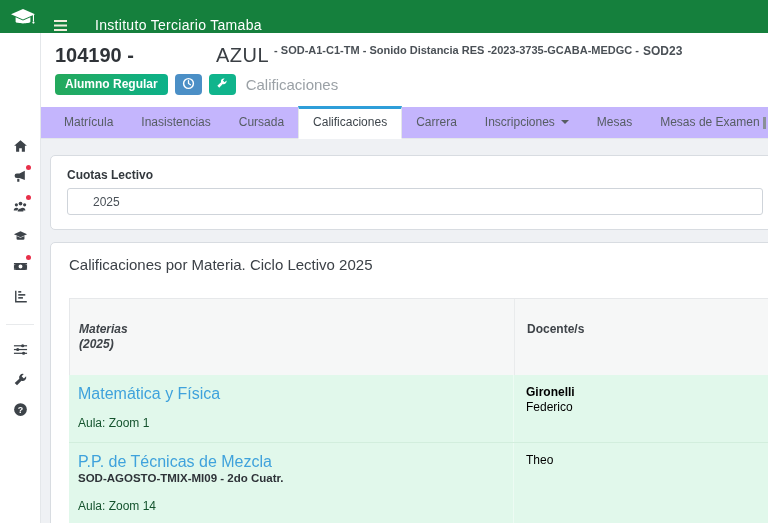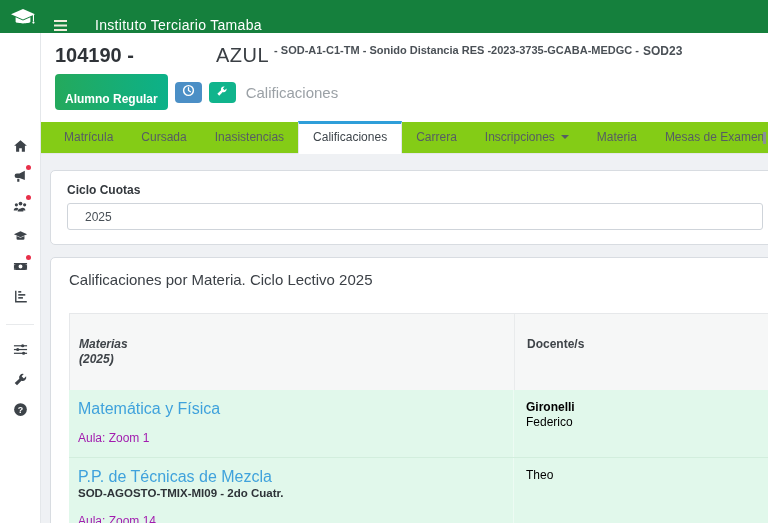--- a/index.html
+++ b/index.html
@@ -29,66 +29,66 @@
     flex-direction:column; }
 
   .student-header { background:#fff; padding:11px 0 12px 15px; }
   .sh-line1 { display:flex; align-items:flex-start; white-space:nowrap; }
   .sh-id { font-size:20px; font-weight:700; color:#2f3338; }
   .sh-name { font-size:20px; font-weight:300; color:#3a3f44; margin-left:82px; letter-spacing:.5px; }
   .sh-details { font-size:11px; font-weight:700; color:#4a5056; margin-left:5px; }
   .sh-suffix { font-size:12px; font-weight:600; color:#4a5056; margin-left:4px; }
   .sh-line2 { display:flex; align-items:center; margin-top:7px; }
   .badge-regular { background:linear-gradient(90deg,#24a95c,#0cb189); color:#fff; font-size:12px;
-    font-weight:700; padding:18px 10px 4px; border-radius:4px; }
+    font-weight:700; padding:3px 10px 4px; border-radius:4px; }
   .mini-btn { width:27px; height:21px; border:none; border-radius:4px; margin-left:7px;
     display:flex; align-items:center; justify-content:center; cursor:pointer; }
   .mini-btn.blue { background:#4b8fc6; }
   .mini-btn.teal { background:#10b48c; }
   .sh-section { color:#9ba1a6; font-size:15px; margin-left:10px; }
 
   
-  .tabs { background:#84cc16; display:flex; align-items:flex-end; padding-left:10px;
+  .tabs { background:#c4b5fd; display:flex; align-items:flex-end; padding-left:10px;
     border-bottom:1px solid #e4e7ea; height:32px; position:relative; }
   .tab { font-size:12px; color:#565d63; padding:8px 14px 9px; cursor:pointer; white-space:nowrap;
     display:flex; align-items:center; }
   .tab.active { background:#fff; border:1px solid #e4e7ea; border-top:3px solid #2f9ed9;
     border-bottom:1px solid #fff; margin-bottom:-1px; padding-top:6px; color:#3f464c; }
   .caret-down { width:0; height:0; border-left:4px solid transparent; border-right:4px solid transparent;
     border-top:4px solid #565d63; margin-left:6px; display:inline-block; }
   .tab-sliver { position:absolute; right:2px; bottom:9px; width:3px; height:12px; background:#8a9097; }
 
   
   .content { flex:1; background:#eff1f4; padding:16px 0 0 10px; overflow:hidden; }
   .card { background:#fff; border:1px solid #d8dce1; border-radius:5px; margin-right:-12px; }
   .card.filter-card { padding:12px 16px 14px; }
   .filter-label { font-size:12px; font-weight:700; color:#33383d; }
   .filter-input { margin-top:6px; height:27px; border:1px solid #cfd4da; border-radius:3px;
-    background:#fff; display:flex; align-items:center; padding-left:17px; font-size:12px;
+    background:#fff; display:flex; align-items:center; padding-left:25px; font-size:12px;
     color:#495057; cursor:pointer; }
 
   .card.grades-card { margin-top:12px; padding:13px 0 0 18px; height:300px; }
   .grades-title { font-size:15px; font-weight:400; color:#3c4147; }
 
   .gtable { margin-top:25px; }
   .grow { display:flex; }
   .gcol1 { width:444px; flex-shrink:0; }
   .gcol2 { flex:1; }
   .ghead { background:#f6f7f7; border-top:1px solid #e6e8ea; border-left:1px solid #e6e8ea; }
   .ghead .gcol1 { padding:23px 10px 23px 9px;font-style:italic; }
   .ghead .gcol2 { padding:23px 10px 23px 12px; border-left:1px solid #e9ebec; }
   .ghead-text { font-size:12px; font-weight:700; color:#3f4449; line-height:15px; }
   .gbody-row { background:#e1f8eb; }
   .gbody-row + .gbody-row { border-top:1px solid #d2eedd; }
   .gbody-row .gcol1 { padding:10px 10px 11px 9px; }
   .gbody-row .gcol2 { padding:10px 10px 11px 12px; border-left:1px solid #edfbf3; }
   .subject-link { font-size:16px; color:#3fa2dc; text-decoration:none; display:inline-block;
     line-height:15px; cursor:pointer; }
   .subject-code { font-size:11.5px; font-weight:700; color:#2e3338; line-height:15px; }
-  .subject-aula { font-size:12px; color:#a21caf; line-height:15px; margin-top:13px; }
+  .subject-aula { font-size:12px; color:#14532d; line-height:15px; margin-top:13px; }
   .teacher-last { font-size:12px; font-weight:700; color:#000000; line-height:15px; }
   .teacher-first { font-size:12px; color:#000000; line-height:15px; }
 </style>
 </head>
 <body>
 
 <div class="navbar">
   <div class="nav-logo">
     <span>
       <svg width="26" height="21" viewBox="0 0 26 21" fill="#fff">
@@ -227,37 +227,37 @@
               <path d="M14 4.5a3.9 3.9 0 0 1-5 4.8l-4.7 4.9-2.5-2.4 4.9-4.7a3.9 3.9 0 0 1 4.8-5L9.2 4.5l2.4 2.4z"></path>
             </svg>
         </span>
       </button>
       <span class="sh-section">Calificaciones</span>
     </div>
   </div>
 
   <div class="tabs">
     <div class="tab">Matrícula</div>
+    <div class="tab">Inasistencias</div>
     <div class="tab">Cursada</div>
-    <div class="tab">Inasistencias</div>
     <div class="tab active">Calificaciones</div>
     <div class="tab">Carrera</div>
     <div class="tab">
       <span>Inscripciones</span>
       <span class="caret-down"></span>
     </div>
-    <div class="tab">Materia</div>
+    <div class="tab">Mesas</div>
     <div class="tab">Mesas de Examen</div>
     <div class="tab-sliver"></div>
   </div>
 
   <div class="content">
 
     <div class="card filter-card">
-      <div class="filter-label">Ciclo Cuotas</div>
+      <div class="filter-label">Cuotas Lectivo</div>
       <div class="filter-input">
         <span>2025</span>
       </div>
     </div>
 
     <div class="card grades-card">
       <div class="grades-title">Calificaciones por Materia. Ciclo Lectivo 2025</div>
 
       <div class="gtable">
 

